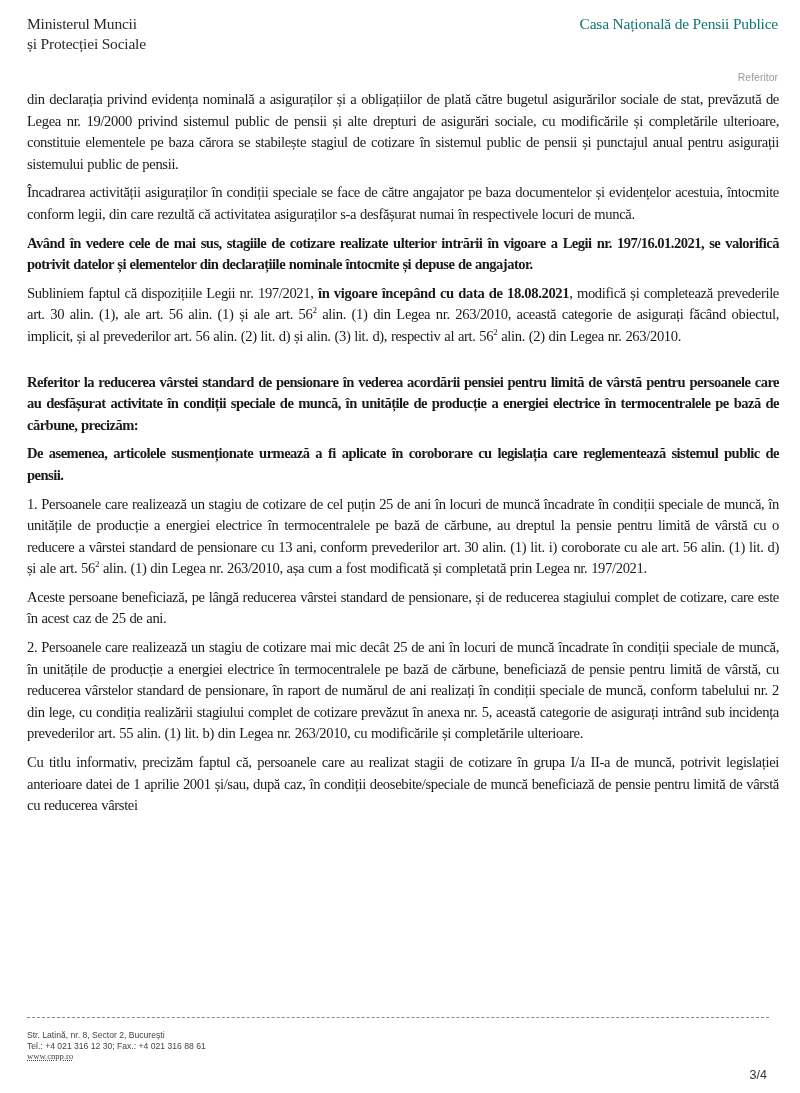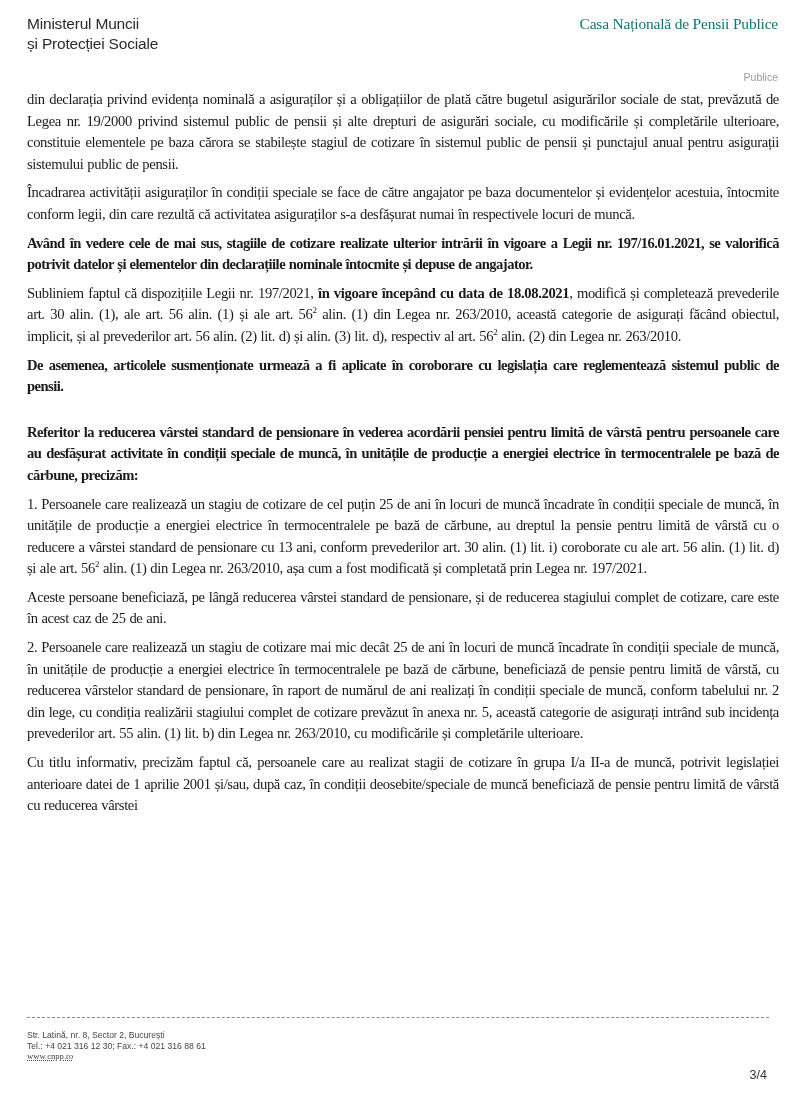--- a/index.html
+++ b/index.html
@@ -3,21 +3,21 @@
 <meta charset="utf-8">
 <style>
   html, body { margin: 0; padding: 0; background: #ffffff; }
   body {
     width: 800px; height: 1093px; position: relative; overflow: hidden;
     color: #1a1a1a;
     font-family: "Liberation Sans Narrow", "Liberation Sans", sans-serif;
   }
   .hdr-left {
     position: absolute; left: 27px; top: 14px;
-    font-family: Liberation Sans, sans-serif; font-size: 15.5px; line-height: 20px;
+    font-family: Liberation Serif, serif; font-size: 15.5px; line-height: 20px;
     color: #2a2a2a; letter-spacing: -0.2px;
   }
   .hdr-right {
     position: absolute; right: 22px; top: 14px;
     font-family: "Liberation Serif", serif; font-size: 15.5px; line-height: 20px;
     color: #0f766e; letter-spacing: -0.2px;
   }
   .classif {
     position: absolute; right: 22px; top: 71px;
     font-size: 10.5px; color: #9a9a9a; font-family: "Liberation Sans", sans-serif;
@@ -53,29 +53,29 @@
   }
 </style>
 </head>
 <body>
 
 <div class="hdr-left">
   <div>Ministerul Muncii</div>
   <div>și Protecției Sociale</div>
 </div>
 <div class="hdr-right">Casa Națională de Pensii Publice</div>
-<div class="classif">Publice</div>
+<div class="classif">Referitor</div>
 
 <div class="content">
   <p>din declarația privind evidența nominală a asiguraților și a obligațiilor de plată către bugetul asigurărilor sociale de stat, prevăzută de Legea nr. 19/2000 privind sistemul public de pensii și alte drepturi de asigurări sociale, cu modificările și completările ulterioare, constituie elementele pe baza cărora se stabilește stagiul de cotizare în sistemul public de pensii și punctajul anual pentru asigurații sistemului public de pensii.</p>
   <p>Încadrarea activității asiguraților în condiții speciale se face de către angajator pe baza documentelor și evidențelor acestuia, întocmite conform legii, din care rezultă că activitatea asiguraților s-a desfășurat numai în respectivele locuri de muncă.</p>
   <p class="bold">Având în vedere cele de mai sus, stagiile de cotizare realizate ulterior intrării în vigoare a Legii nr. 197/16.01.2021, se valorifică potrivit datelor și elementelor din declarațiile nominale întocmite și depuse de angajator.</p>
   <p><span>Subliniem faptul că dispozițiile Legii nr. 197/2021, </span><b>în vigoare începând cu data de 18.08.2021</b><span>, modifică și completează prevederile art. 30 alin. (1), ale art. 56 alin. (1) și ale art. 56</span><sup>2</sup><span> alin. (1) din Legea nr. 263/2010, această categorie de asigurați făcând obiectul, implicit, și al prevederilor art. 56 alin. (2) lit. d) și alin. (3) lit. d), respectiv al art. 56</span><sup>2</sup><span> alin. (2) din Legea nr. 263/2010.</span></p>
+  <p class="bold gap">Referitor la reducerea vârstei standard de pensionare în vederea acordării pensiei pentru limită de vârstă pentru persoanele care au desfășurat activitate în condiții speciale de muncă, în unitățile de producție a energiei electrice în termocentralele pe bază de cărbune, precizăm:</p>
   <p class="bold">De asemenea, articolele susmenționate urmează a fi aplicate în coroborare cu legislația care reglementează sistemul public de pensii.</p>
-  <p class="bold gap">Referitor la reducerea vârstei standard de pensionare în vederea acordării pensiei pentru limită de vârstă pentru persoanele care au desfășurat activitate în condiții speciale de muncă, în unitățile de producție a energiei electrice în termocentralele pe bază de cărbune, precizăm:</p>
   <p><span>1. Persoanele care realizează un stagiu de cotizare de cel puțin 25 de ani în locuri de muncă încadrate în condiții speciale de muncă, în unitățile de producție a energiei electrice în termocentralele pe bază de cărbune, au dreptul la pensie pentru limită de vârstă cu o reducere a vârstei standard de pensionare cu 13 ani, conform prevederilor art. 30 alin. (1) lit. i) coroborate cu ale art. 56 alin. (1) lit. d) și ale art. 56</span><sup>2</sup><span> alin. (1) din Legea nr. 263/2010, așa cum a fost modificată și completată prin Legea nr. 197/2021.</span></p>
   <p>Aceste persoane beneficiază, pe lângă reducerea vârstei standard de pensionare, și de reducerea stagiului complet de cotizare, care este în acest caz de 25 de ani.</p>
   <p>2. Persoanele care realizează un stagiu de cotizare mai mic decât 25 de ani în locuri de muncă încadrate în condiții speciale de muncă, în unitățile de producție a energiei electrice în termocentralele pe bază de cărbune, beneficiază de pensie pentru limită de vârstă, cu reducerea vârstelor standard de pensionare, în raport de numărul de ani realizați în condiții speciale de muncă, conform tabelului nr. 2 din lege, cu condiția realizării stagiului complet de cotizare prevăzut în anexa nr. 5, această categorie de asigurați intrând sub incidența prevederilor art. 55 alin. (1) lit. b) din Legea nr. 263/2010, cu modificările și completările ulterioare.</p>
   <p>Cu titlu informativ, precizăm faptul că, persoanele care au realizat stagii de cotizare în grupa I/a II-a de muncă, potrivit legislației anterioare datei de 1 aprilie 2001 și/sau, după caz, în condiții deosebite/speciale de muncă beneficiază de pensie pentru limită de vârstă cu reducerea vârstei</p>
 </div>
 
 <div class="footer-rule"></div>
 <div class="footer">
   <div>Str. Latină, nr. 8, Sector 2, București</div>
   <div>Tel.: +4 021 316 12 30;  Fax.: +4 021 316 88 61</div>

